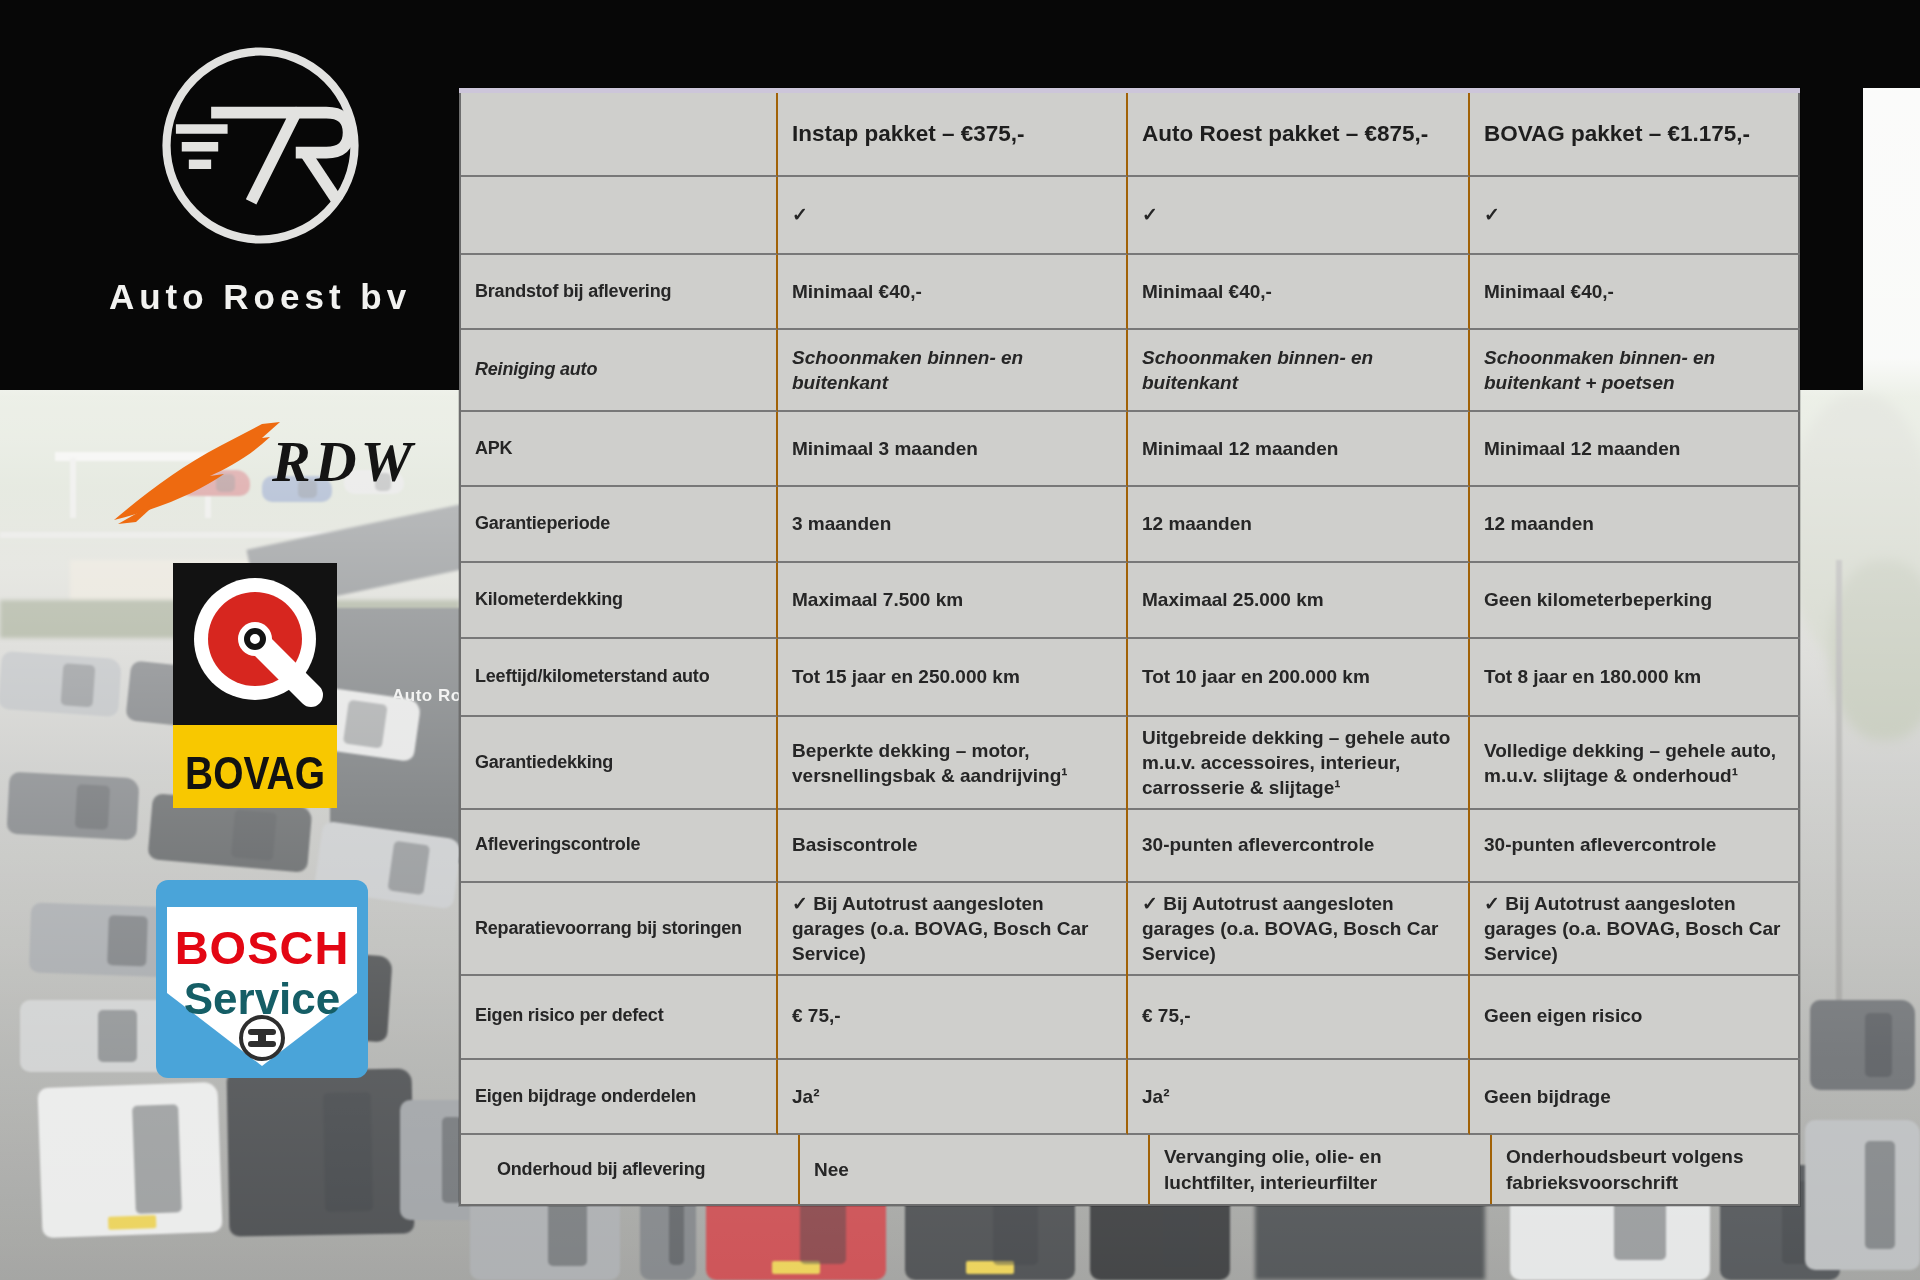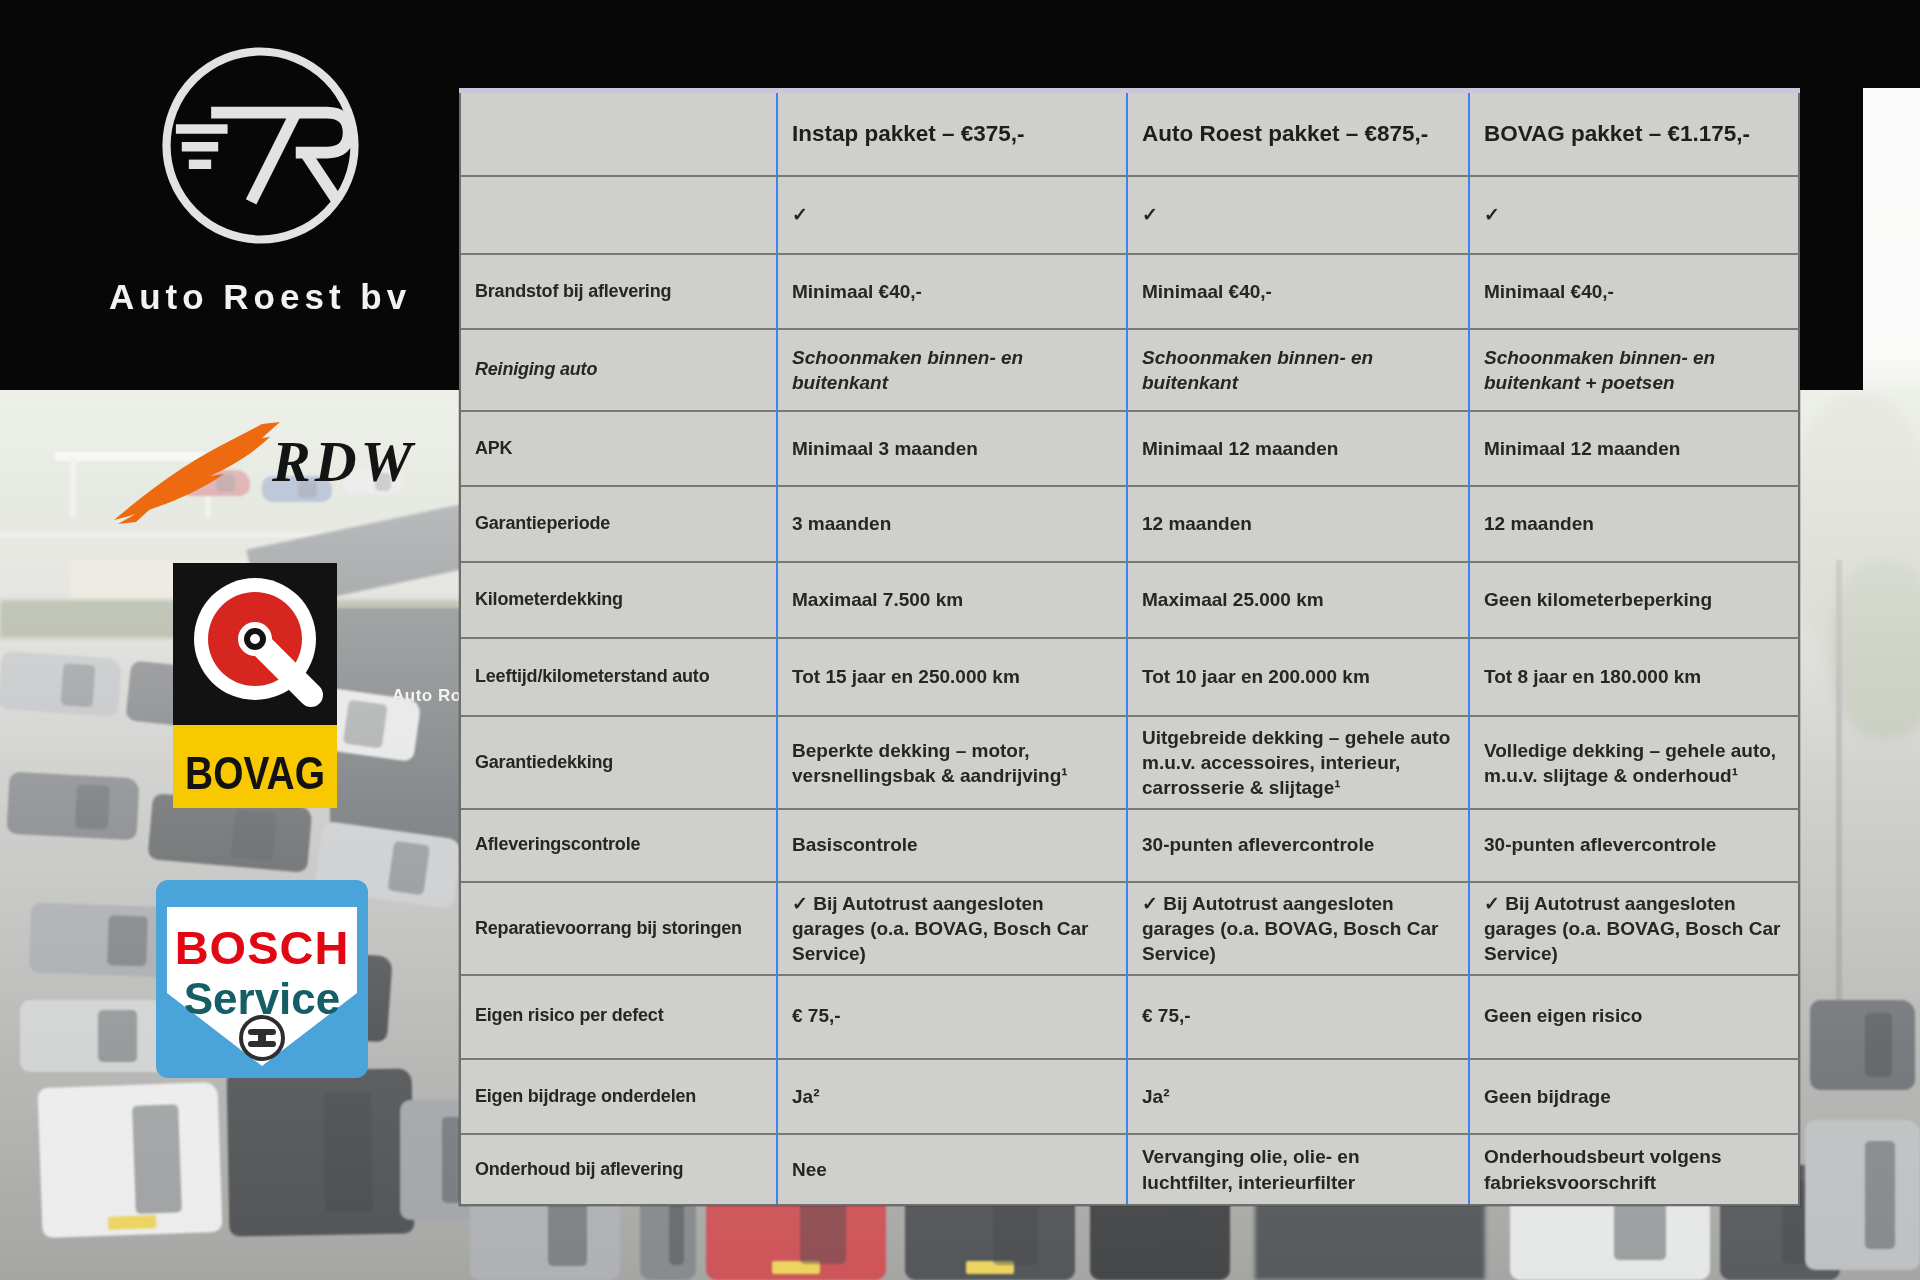--- a/index.html
+++ b/index.html
@@ -49,21 +49,21 @@
   .bosch{position:absolute;left:156px;top:880px;}
 
   
   .pkg-table{position:absolute;left:459px;top:88px;width:1341px;
     background:#cfcfcc;border:2px solid #6e6e6e;box-sizing:border-box;
     box-shadow:0 0 0 1px rgba(0,0,0,.15);}
   .pkg-table::before{content:"";display:block;height:5px;background:#cdc6da;
     margin:-2px -2px 0 -2px;}
   .trow{display:grid;grid-template-columns:317px 350px 342px 330px;
     box-sizing:border-box;}
-  .trow > div{box-sizing:border-box;border-right:2px solid #3b82f6;
+  .trow > div{box-sizing:border-box;border-right:2px solid #a16207;
     border-bottom:2px solid #787878;display:flex;align-items:center;
     padding:8px 14px;color:#262626;font-weight:bold;font-size:19px;
     line-height:1.32;}
   .trow > div:last-child{border-right:none;}
   .trow:last-child > div{border-bottom:none;}
   .thead > div{font-size:22.5px;color:#1e1e1e;}
   .rlabel{font-size:18px !important;letter-spacing:-.2px;white-space:nowrap;}
 </style>
 </head>
 <body>
@@ -252,21 +252,21 @@
     <div class="rcell">€ 75,-</div>
     <div class="rcell">€ 75,-</div>
     <div class="rcell">Geen eigen risico</div>
   </div>
         <div class="trow" style="height: 75px;">
     <div class="rlabel">Eigen bijdrage onderdelen</div>
     <div class="rcell">Ja²</div>
     <div class="rcell">Ja²</div>
     <div class="rcell">Geen bijdrage</div>
   </div>
-        <div class="trow" style="height: 69px;">
+        <div class="trow" style="height: 69px; padding-left: 22px;">
     <div class="rlabel">Onderhoud bij aflevering</div>
     <div class="rcell">Nee</div>
     <div class="rcell">Vervanging olie, olie- en luchtfilter, interieurfilter</div>
     <div class="rcell">Onderhoudsbeurt volgens fabrieksvoorschrift</div>
   </div>
       </div>
   </div>
 
 </div>
 

